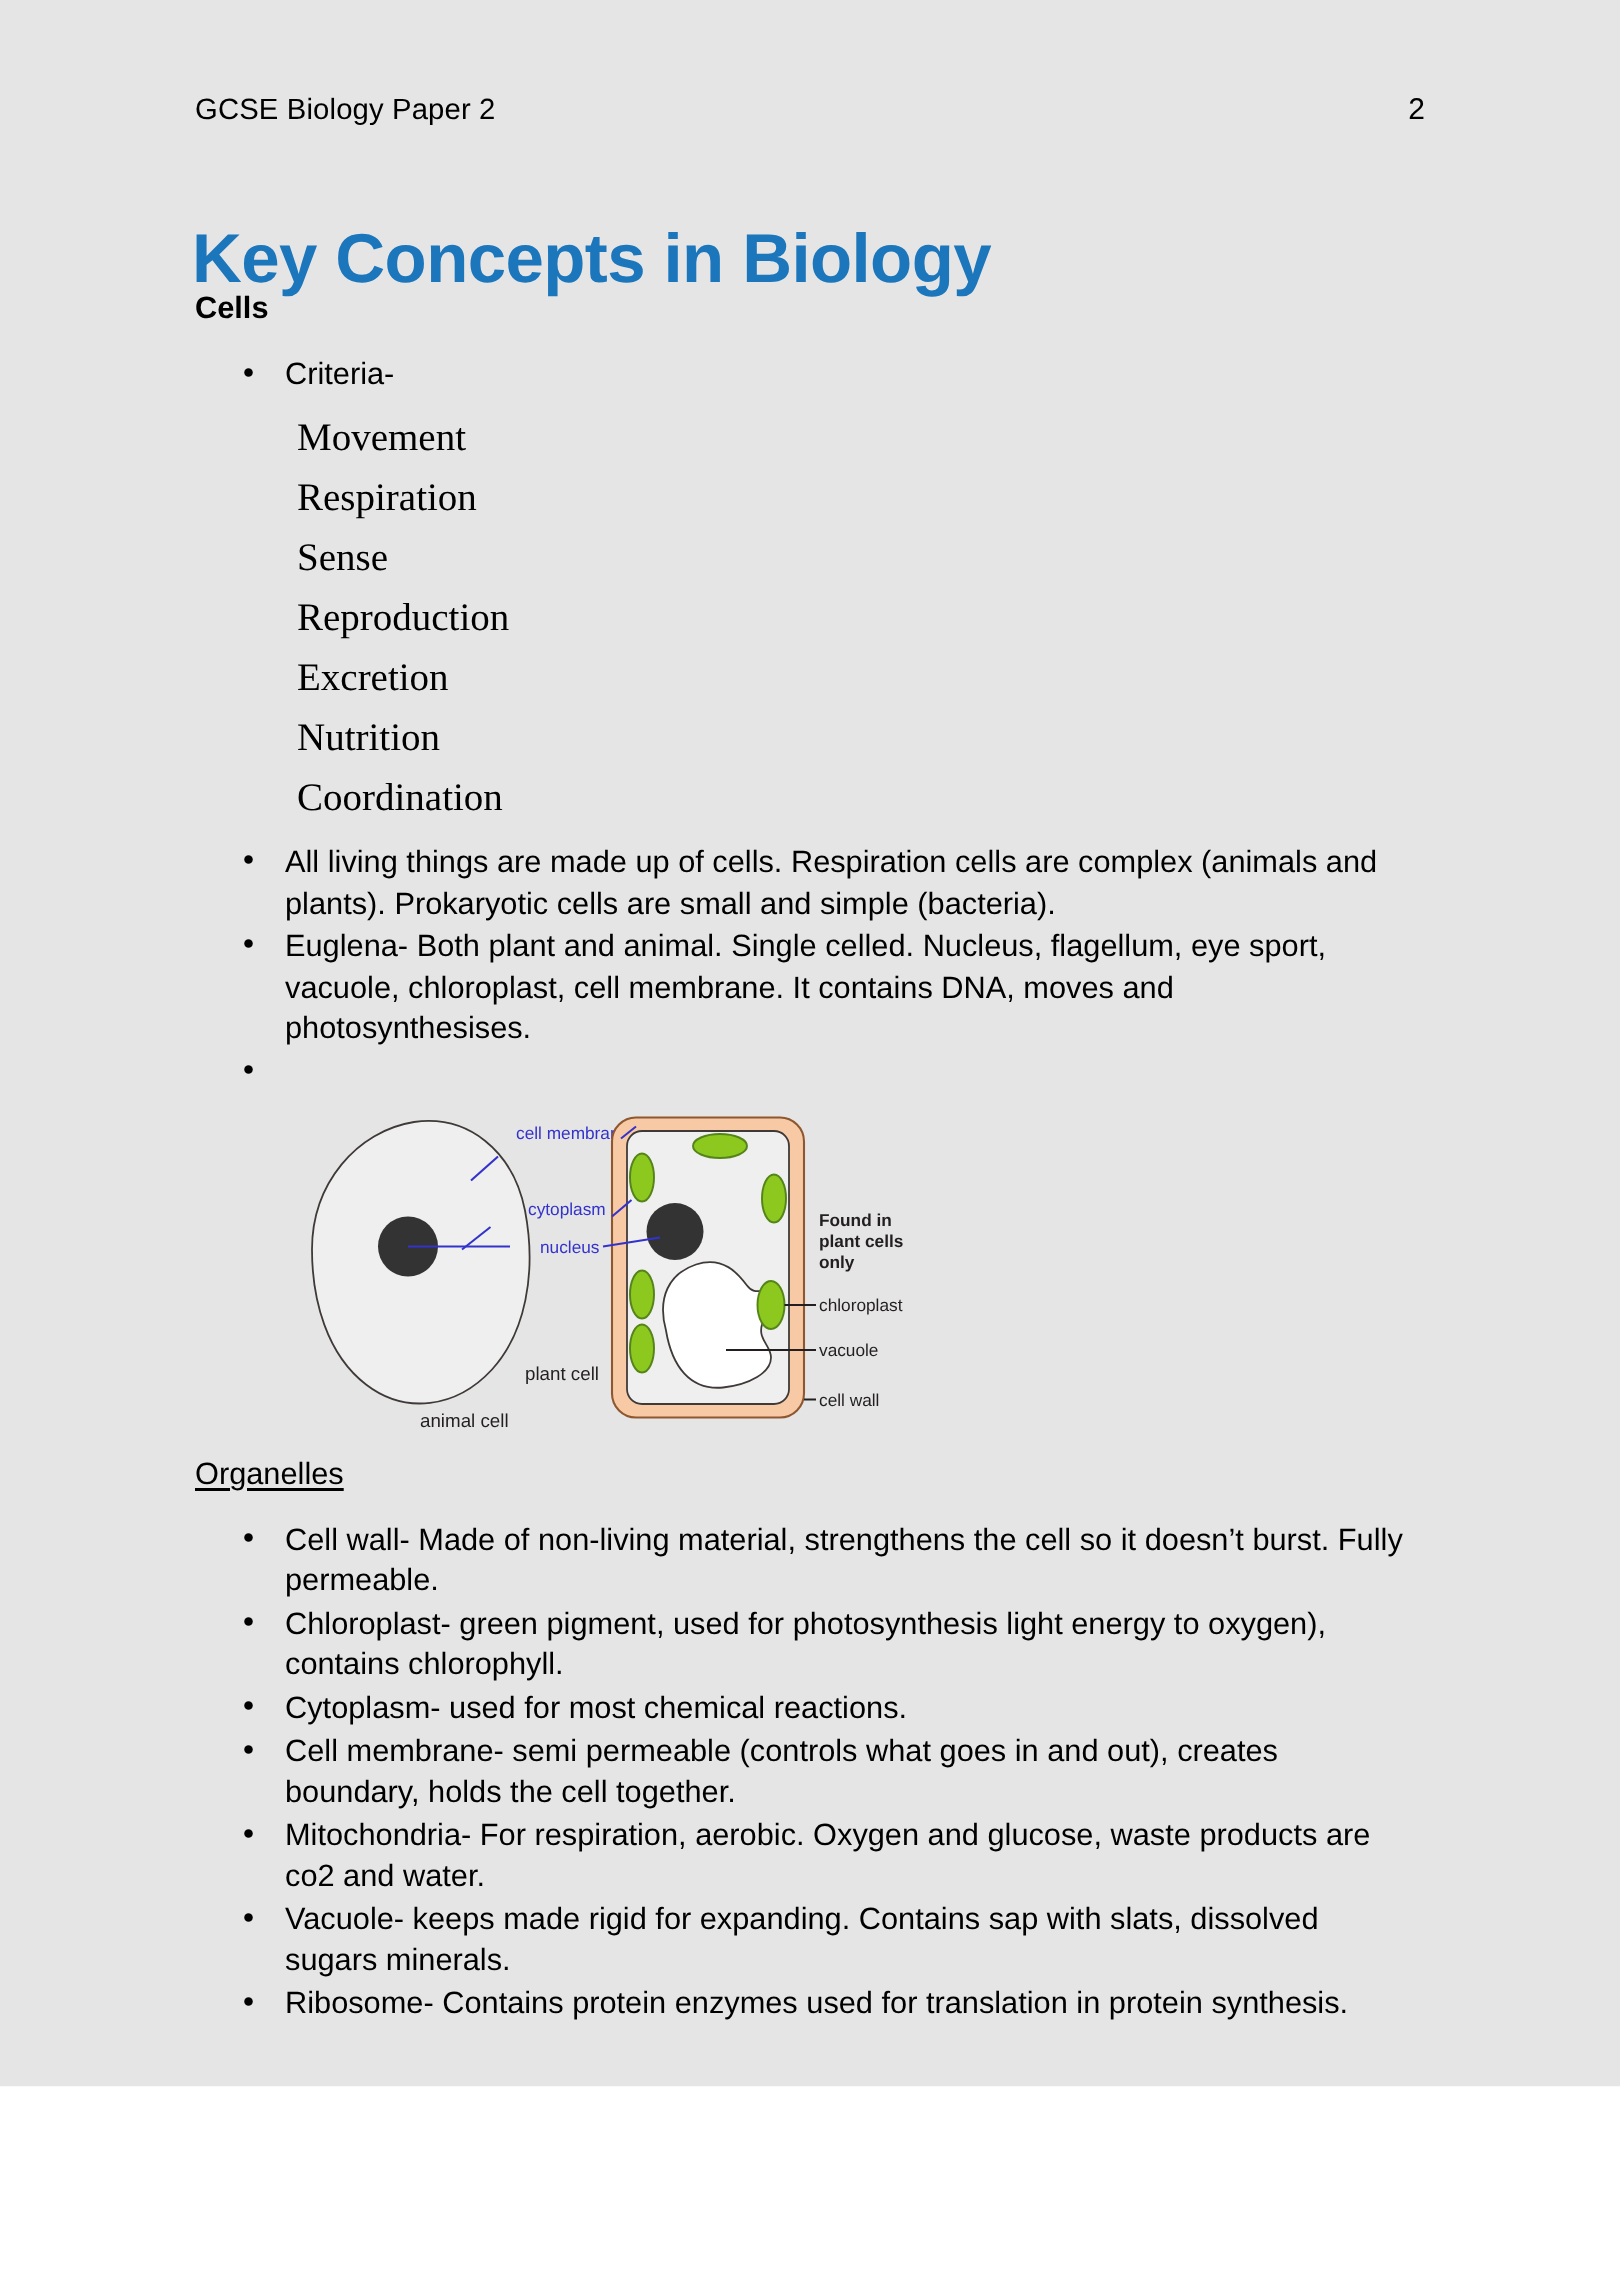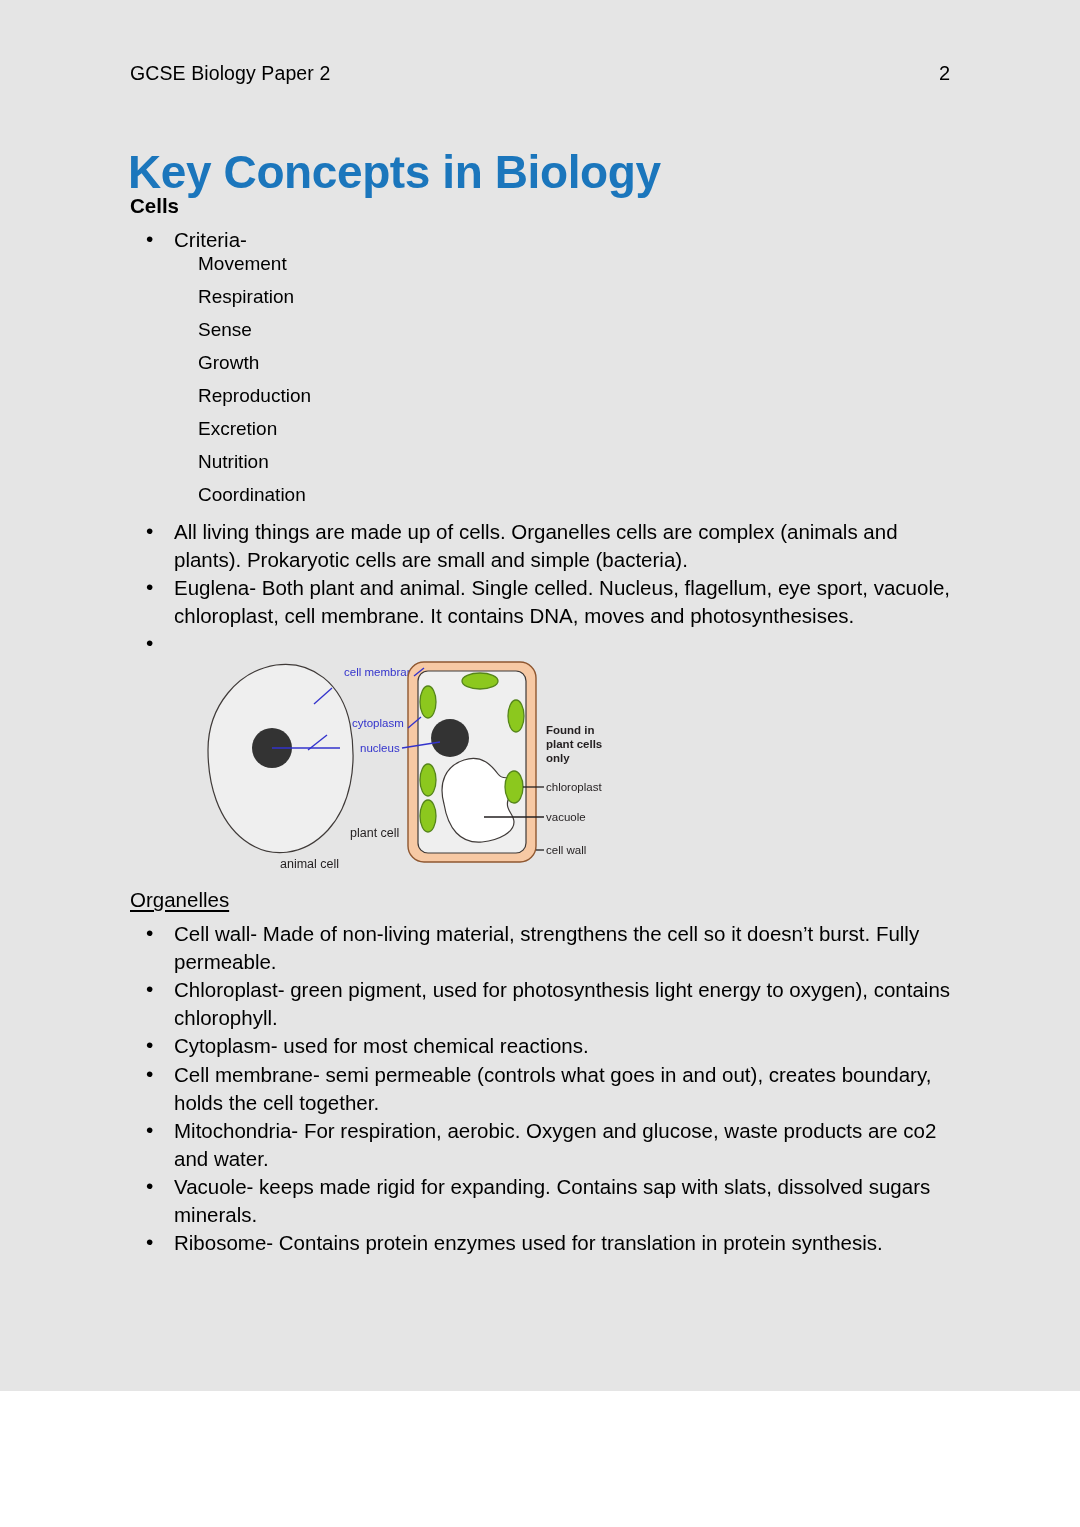--- a/index.html
+++ b/index.html
@@ -69,21 +69,21 @@
     line-height: 1.35;
   }
   .section-head.underlined {
     font-weight: normal;
     text-decoration: underline;
     text-underline-offset: 3px;
   }
 
   ul.bullets {
     list-style: none;
-    margin: 0;
+    margin: 16px;
     padding: 0;
   }
   ul.bullets > li {
     position: relative;
     padding-left: 44px;
     font-size: 20.5px;
     line-height: 1.345;
     margin: 0 0 1px 0;
     color: #000;
   }
@@ -99,25 +99,26 @@
     min-height: 20px;
   }
 
   
   .sub-list {
     list-style: none;
     margin: 0;
     padding: 0;
   }
   .sub-list li {
-    font-size: 19px;
+    font-size: 26px;
     line-height: 1.0;
     padding: 0 0 0 68px;
     margin: 0 0 14px 0;
     color: #000;
+    font-family: Liberation Serif, serif;
   }
 
   
   .figure-wrap {
     position: relative;
     margin: 4px 0 0 0;
     height: 232px;
   }
   .cell-figure {
     position: absolute;
@@ -154,29 +155,28 @@
     <h2 class="section-head">Cells</h2>
 
     <ul class="bullets">
       <li>Criteria-</li>
     </ul>
 
     <ul class="sub-list">
       <li>Movement</li>
       <li>Respiration</li>
       <li>Sense</li>
-      <li>Growth</li>
       <li>Reproduction</li>
       <li>Excretion</li>
       <li>Nutrition</li>
       <li>Coordination</li>
     </ul>
 
     <ul class="bullets">
-      <li>All living things are made up of cells. Organelles cells are complex (animals and plants). Prokaryotic cells are small and simple (bacteria).</li>
+      <li>All living things are made up of cells. Respiration cells are complex (animals and plants). Prokaryotic cells are small and simple (bacteria).</li>
       <li>Euglena- Both plant and animal. Single celled. Nucleus, flagellum, eye sport, vacuole, chloroplast, cell membrane. It contains DNA, moves and photosynthesises.</li>
       <li class="empty-bullet"></li>
     </ul>
 
     <div class="figure-wrap">
       <svg class="cell-figure" width="430" height="228" viewBox="0 0 430 228">
 
         <path d="M 16 96 C 16 52, 46 17, 84 11 C 120 6, 150 30, 158 70
                  C 166 112, 158 152, 136 176 C 112 202, 78 206, 52 186
                  C 26 166, 16 130, 16 96 Z" fill="#efefef" stroke="#3f3a38" stroke-width="1.2"></path>

